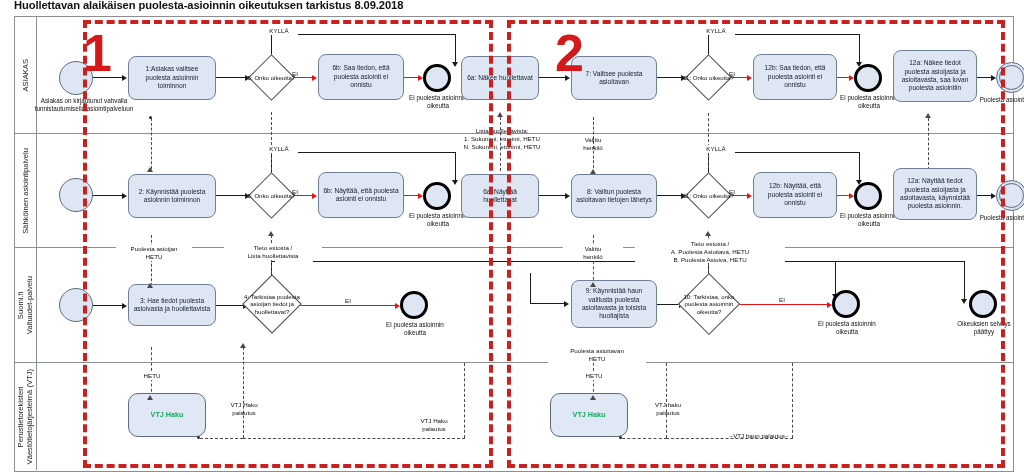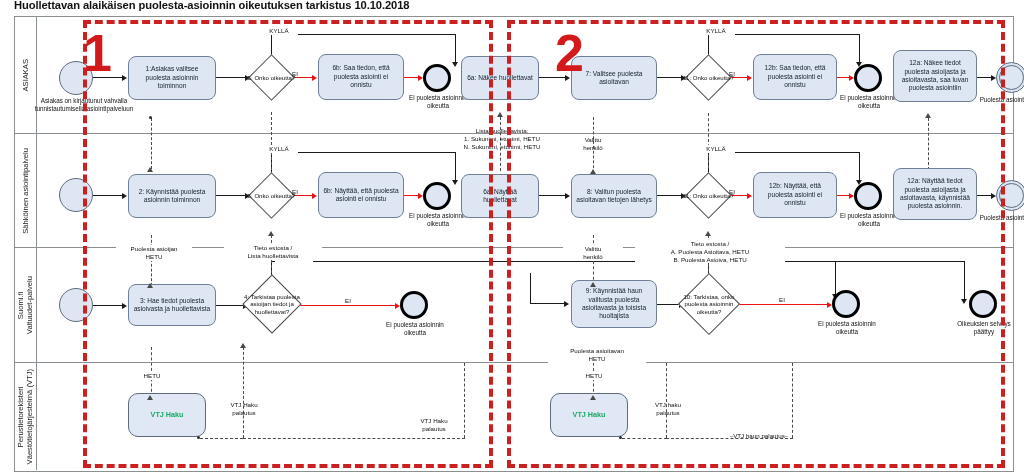--- a/index.html
+++ b/index.html
@@ -99,21 +99,21 @@
   .bignum{
     position:absolute;font-size:52px;font-weight:bold;color:#d31919;
     line-height:0.78;z-index:5;font-family:"Liberation Sans",sans-serif;
   }
 </style>
 </head>
 <body>
 
 <div id="root">
 
-  <div id="title">Huollettavan alaikäisen puolesta-asioinnin oikeutuksen tarkistus 10.10.2018</div>
+  <div id="title">Huollettavan alaikäisen puolesta-asioinnin oikeutuksen tarkistus 8.09.2018</div>
 
   <div id="pool">
 
     <div class="lane" style="top:0;height:117px;width:100%;">
       <div class="lane-label">
         <span>ASIAKAS</span>
       </div>
       <div class="lane-body">
 
         <div class="bignum" style="left:46px;top:16px;">1</div>

